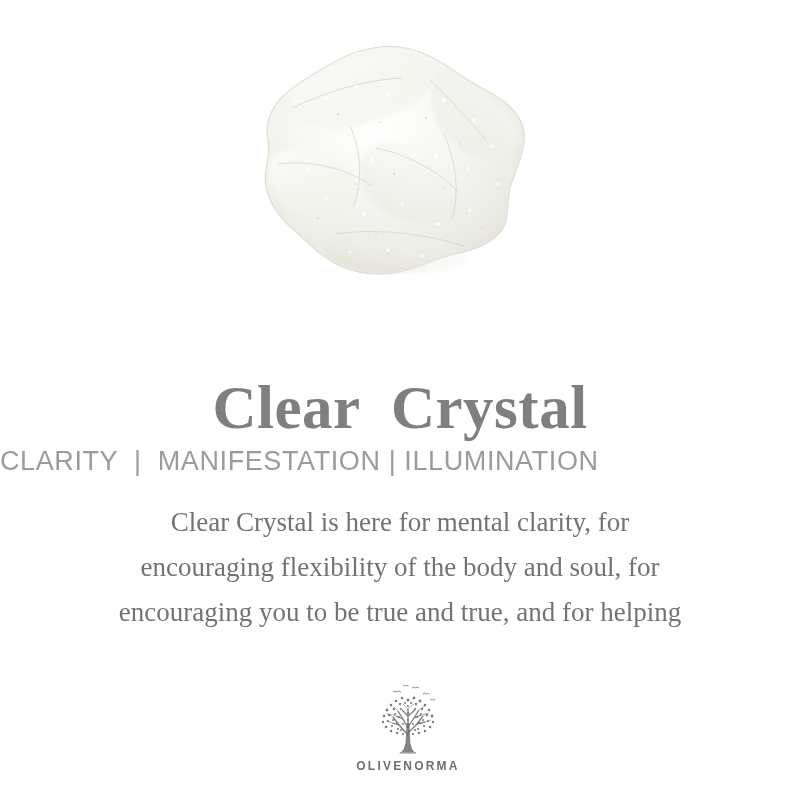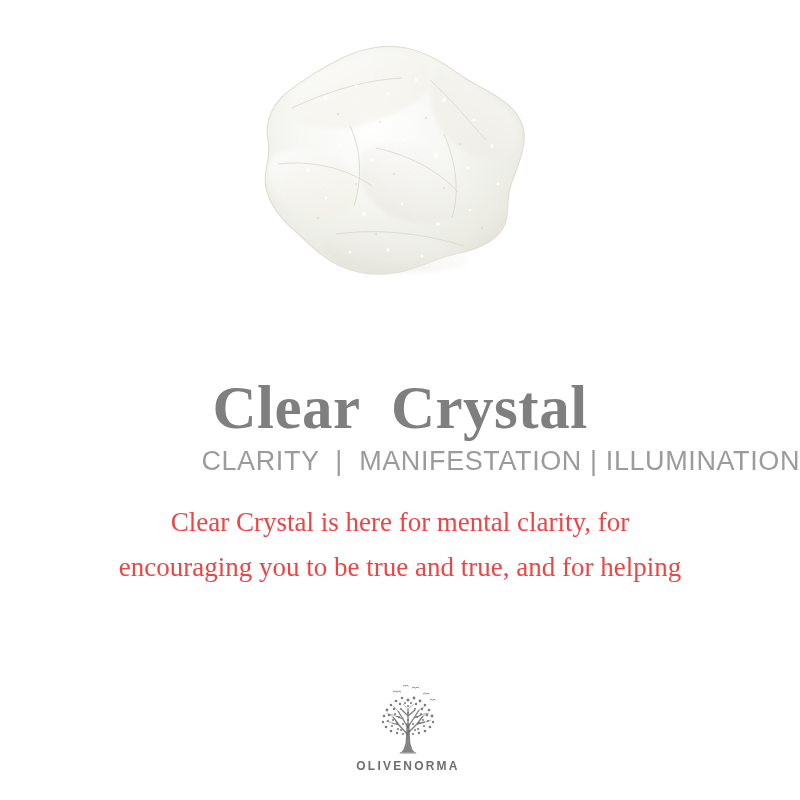--- a/index.html
+++ b/index.html
@@ -47,40 +47,40 @@
     color: #807f7f;
     letter-spacing: 0.5px;
     white-space: pre;
   }
 
   #subtitle {
     position: absolute;
     top: 444px;
     left: 0;
     width: 800px;
-    text-align: right;
+    text-align: left;
     font-family: "Liberation Sans", sans-serif;
     font-size: 27px;
     line-height: 34px;
     font-weight: 300;
     color: #9b9b9b;
     letter-spacing: 0.6px;
     white-space: pre;
   }
 
   #description {
     position: absolute;
     top: 500px;
     left: 30px;
     width: 740px;
     text-align: center;
     font-family: "Liberation Serif", serif;
     font-size: 27px;
     line-height: 45px;
-    color: #ef4444;
+    color: #737373;
   }
   #description .line {
     display: block;
     white-space: pre;
   }
 
   
   #logo {
     position: absolute;
     left: 0;
@@ -211,20 +211,21 @@
       </g>
     </svg>
   </div>
 
   <h1 id="title">Clear  Crystal</h1>
 
   <div id="subtitle">CLARITY  |  MANIFESTATION | ILLUMINATION</div>
 
   <div id="description">
     <span class="line">Clear Crystal is here for mental clarity, for</span>
+    <span class="line">encouraging flexibility of the body and soul, for</span>
     <span class="line">encouraging you to be true and true, and for helping</span>
   </div>
 
   <div id="logo">
     <svg id="logo-mark" viewBox="0 0 86 74" aria-hidden="true">
       <g fill="#6e6e6e">
 
         <path d="M41.6,40 L40.6,60 L38.4,66.5 L36.2,69.2 L49.6,69.2 L47.4,66.5 L45.3,60 L44.4,40 Z" opacity="0.85"></path>
 
         <path d="M35.3,69.2 L50.6,69.2 L51.6,70.4 L34.3,70.4 Z" opacity="0.8"></path>

